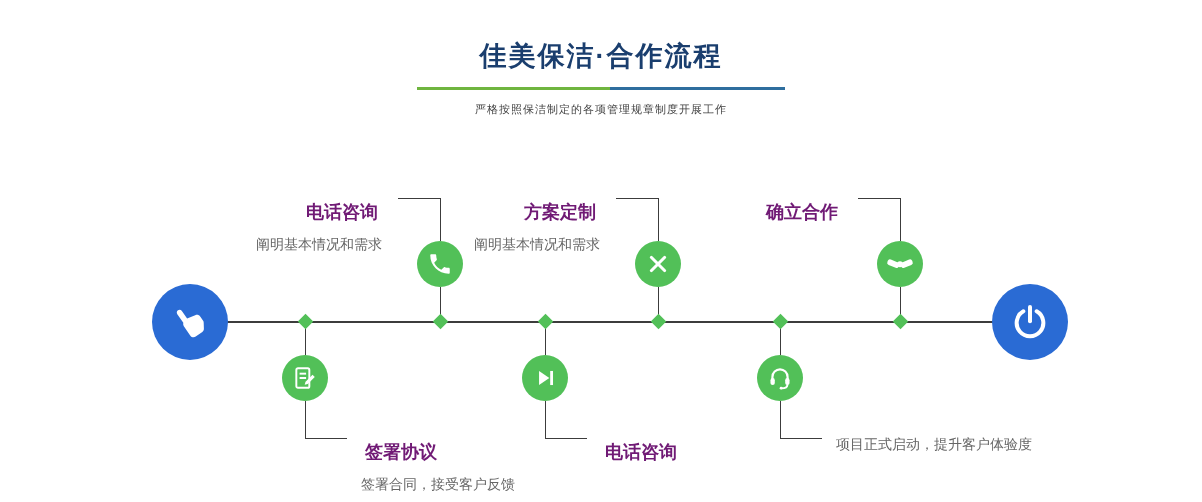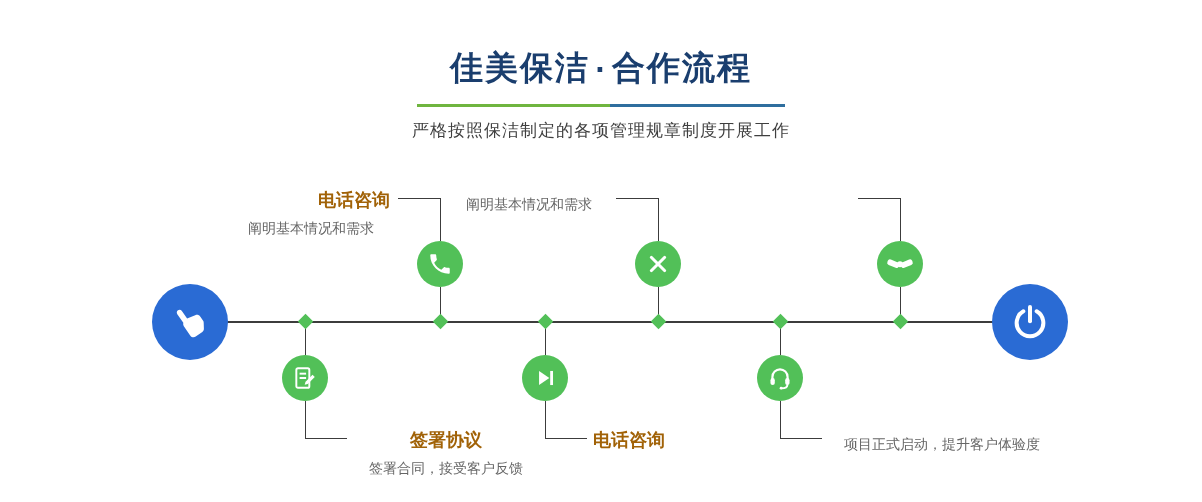--- a/index.html
+++ b/index.html
@@ -1,42 +1,42 @@
 <!DOCTYPE html>
 <html style="--title_navy: #1a3e6e; --green: #52c058; --blue: #2a6bd4; --line: #3c3c3c; --divider_green: #6fb53f; --divider_blue: #2e6e9e;"><head>
 <meta charset="utf-8">
 <style>
   html,body{margin:0;padding:0;background:#fff;}
   .page{position:relative;width:1202px;height:502px;background:#ffffff;overflow:hidden;
         font-family:"Liberation Sans","DejaVu Sans",sans-serif;}
 
   
   .header{position:absolute;top:38px;left:0;width:100%;text-align:center;}
-  .page-title{margin:8px;font-size:33px;font-weight:bold;letter-spacing:2px;color:var(--title_navy,#1a3e6e);font-family:Liberation Mono, monospace;}
+  .page-title{margin:0;font-size:27px;font-weight:bold;letter-spacing:2px;color:var(--title_navy,#1a3e6e);}
   .divider{width:368px;height:3px;margin:13px auto 11px;display:flex;}
   .divider .seg-green{flex:1.1;background:var(--divider_green,#6fb53f);}
   .divider .seg-blue{flex:1;background:var(--divider_blue,#2e6e9e);}
-  .page-subtitle{margin:12px;font-size:17px;color:#3f3f3f;letter-spacing:1px;}
+  .page-subtitle{margin:12px;font-size:11px;color:#3f3f3f;letter-spacing:1px;}
 
   
   .main-line{position:absolute;left:190px;top:321px;width:840px;height:2px;background:var(--line,#3c3c3c);}
   .big-circle{position:absolute;width:76px;height:76px;border-radius:50%;background:var(--blue,#2a6bd4);
               display:flex;align-items:center;justify-content:center;}
   .big-circle.start{left:152px;top:284px;}
   .big-circle.end{left:992px;top:284px;}
   .node{position:absolute;width:46px;height:46px;border-radius:50%;background:var(--green,#52c058);
         display:flex;align-items:center;justify-content:center;}
   .vline{position:absolute;width:1px;background:var(--line,#3c3c3c);}
   .hline{position:absolute;height:1px;background:var(--line,#3c3c3c);}
   .diamond{position:absolute;width:11px;height:11px;background:var(--green,#52c058);transform:rotate(45deg);}
   .label{position:absolute;}
-  .label .t{margin:0;font-size:18px;font-weight:bold;color:#a16207;white-space:nowrap;}
-  .label .d{margin:8px 16px 0;font-size:14px;color:#666666;white-space:nowrap;}
+  .label .t{margin:12px;font-size:18px;font-weight:bold;color:#701a75;white-space:nowrap;}
+  .label .d{margin:8px 8px 0;font-size:14px;color:#666666;white-space:nowrap;}
   .top-label{text-align:right;}
-  .bottom-label{text-align:center;}
+  .bottom-label{text-align:left;}
 
   
   .s1 .node{left:417px;top:241px;}
   .s1 .stem{left:440px;top:287px;height:34px;}
   .s1 .elbow-v{left:440px;top:198px;height:43px;}
   .s1 .elbow-h{left:398px;top:198px;width:42px;}
   .s1 .label{right:812px;top:188px;}
   .s1 .diamond{left:435px;top:316px;}
 
   
@@ -137,39 +137,41 @@
     <div class="diamond"></div>
     <div class="node">
       <svg width="26" height="26" viewBox="0 0 24 24">
         <g fill="#ffffff">
           <rect x="10.6" y="2" width="2.8" height="20" rx="1.2" transform="rotate(45 12 12)"></rect>
           <rect x="10.6" y="2" width="2.8" height="20" rx="1.2" transform="rotate(-45 12 12)"></rect>
         </g>
       </svg>
     </div>
     <div class="label top-label">
+      <p class="t">方案定制</p>
       <p class="d">阐明基本情况和需求</p>
     </div>
   </div>
 
   <div class="step s3">
     <div class="vline stem"></div>
     <div class="vline elbow-v"></div>
     <div class="hline elbow-h"></div>
     <div class="diamond"></div>
     <div class="node">
       <svg width="28" height="28" viewBox="0 0 24 24">
         <g fill="#ffffff">
           <rect x="1" y="9.2" width="10.5" height="5" rx="2" transform="rotate(22 6.2 11.7)"></rect>
           <rect x="12.5" y="9.2" width="10.5" height="5" rx="2" transform="rotate(-22 17.8 11.7)"></rect>
           <circle cx="12" cy="12.2" r="2.6"></circle>
         </g>
       </svg>
     </div>
     <div class="label top-label">
+      <p class="t">确立合作</p>
     </div>
   </div>
 
   <div class="step s4">
     <div class="vline stem"></div>
     <div class="vline elbow-v"></div>
     <div class="hline elbow-h"></div>
     <div class="diamond"></div>
     <div class="node">
       <svg width="26" height="26" viewBox="0 0 24 24">

